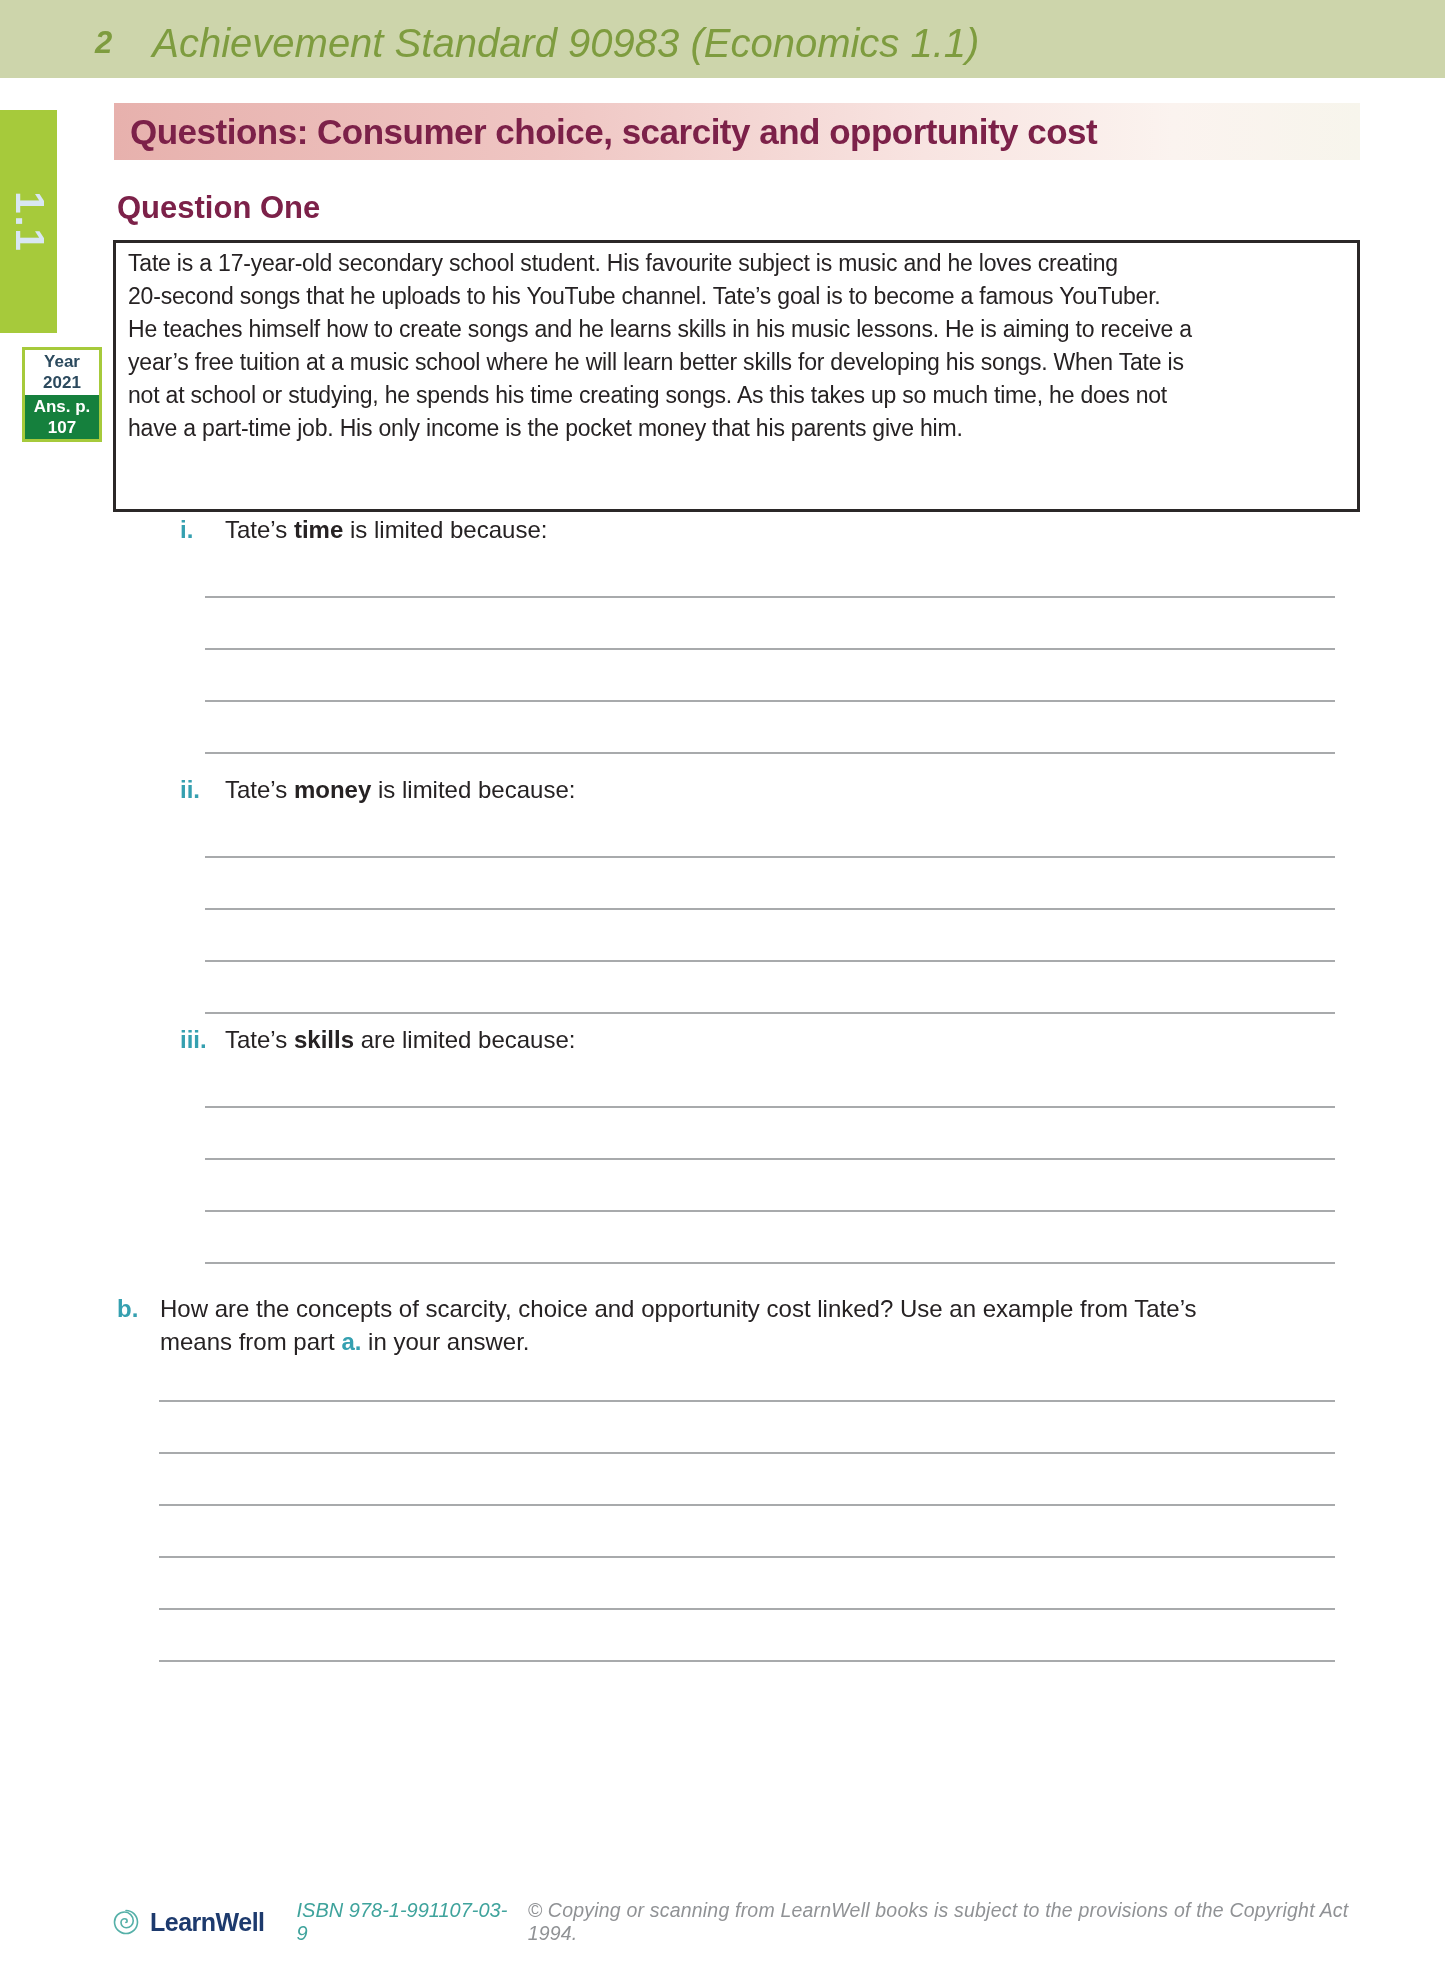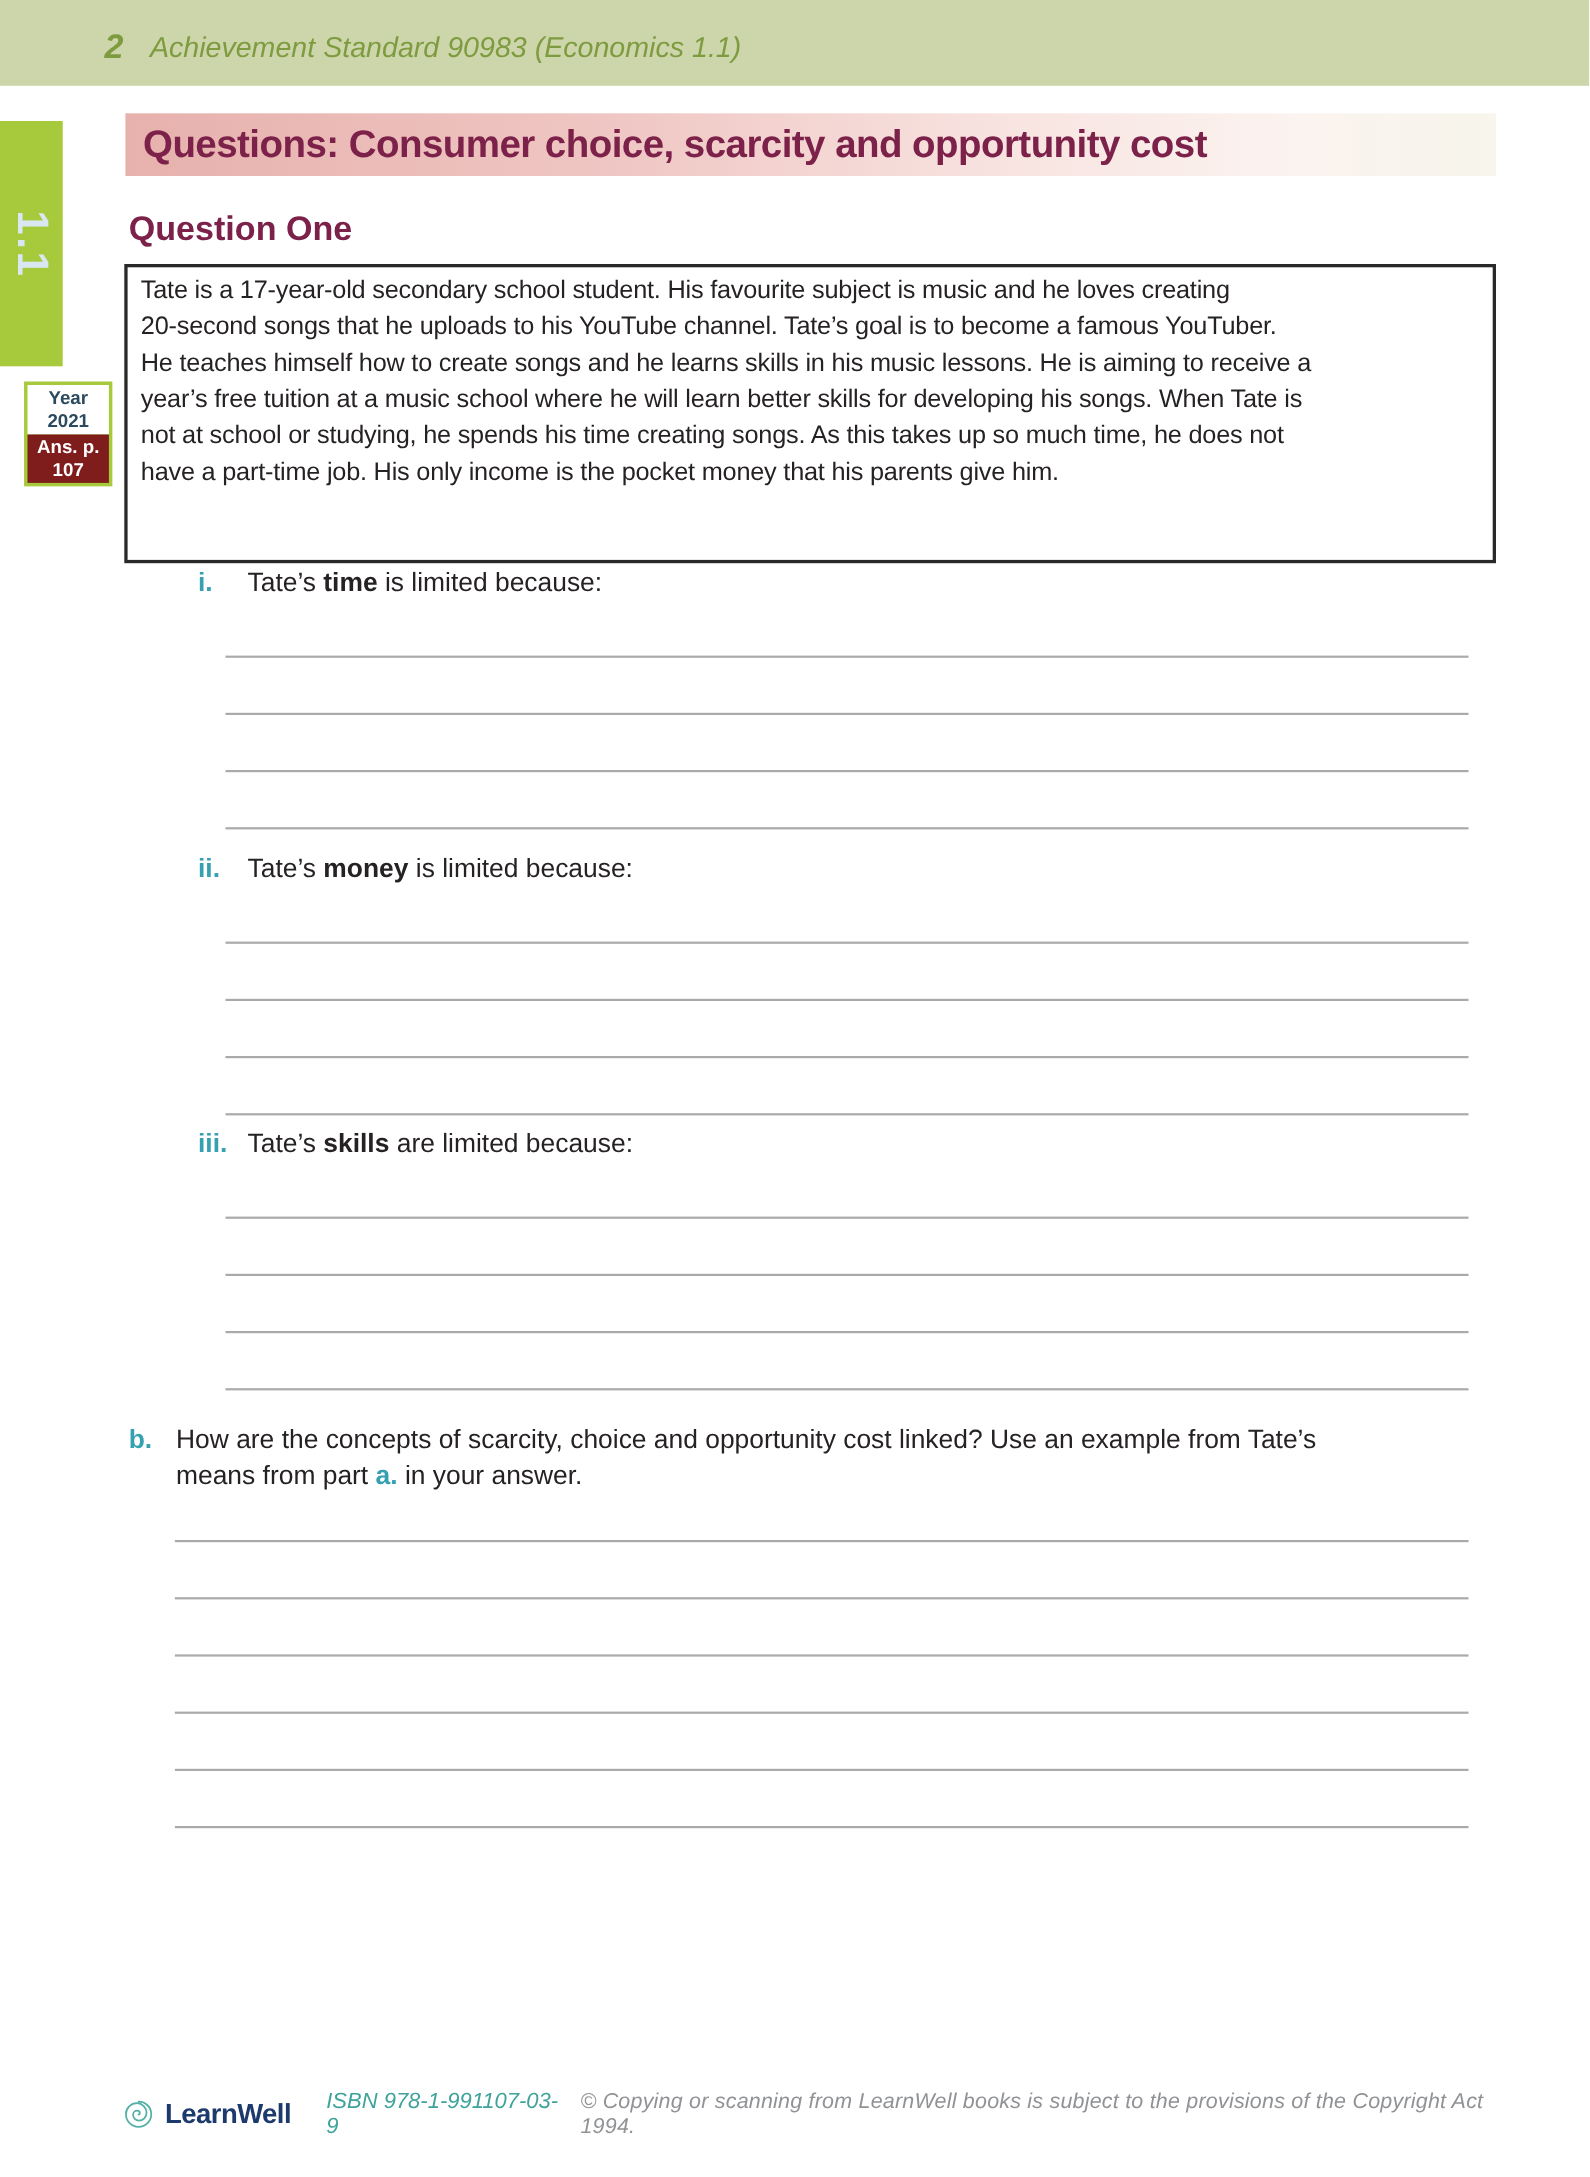--- a/index.html
+++ b/index.html
@@ -22,21 +22,21 @@
     position: absolute; left: 0; top: 0;
     width: 1445px; height: 78px;
     background: #cdd5ab;
     display: flex; align-items: center;
     padding-left: 95px; padding-top: 8px;
   }
   .header-bar .page-num {
     font-size: 31px; font-weight: bold; font-style: italic; color: #7e9c3f;
   }
   .header-bar .header-title {
-    font-size: 26px; font-style: italic; color: #7e9c3f; margin-left: 24px;
+    font-size: 40px; font-style: italic; color: #7e9c3f; margin-left: 40px;
   }
 
   
   .unit-tab {
     position: absolute; left: 0; top: 110px;
     width: 57px; height: 223px;
     background: #a6ca3b;
   }
   .unit-tab .tab-label {
     position: absolute; top: 50%; left: 50%;
@@ -44,21 +44,21 @@
     font-size: 40px; font-weight: bold; color: #d9e7f3; letter-spacing: 2px;
   }
 
   
   .year-badge {
     position: absolute; left: 22px; top: 347px; width: 80px;
     border: 3px solid #a6ca3b; background: #a6ca3b;
     font-weight: bold; text-align: center; line-height: 1.25;
   }
   .year-badge .year-row { background: #ffffff; color: #2c4a5e; font-size: 17px; padding: 1px 2px; }
-  .year-badge .ans-row  { background: #7f1d1d; color: #ffffff; font-size: 17px; padding: 1px 2px; }
+  .year-badge .ans-row  { background: #15803d; color: #ffffff; font-size: 17px; padding: 1px 2px; }
 
   
   .q-banner {
     position: absolute; left: 114px; top: 103px;
     width: 1246px; height: 57px;
     background: linear-gradient(to right, #e7b1ad 0%, #efc6c3 35%, #f8e4e1 65%, #fbf3ef 85%, #f7f5ec 100%);
     display: flex; align-items: center; padding-left: 16px;
   }
   .q-banner .q-banner-title {
     font-size: 35px; font-weight: bold; color: #7c2149;

